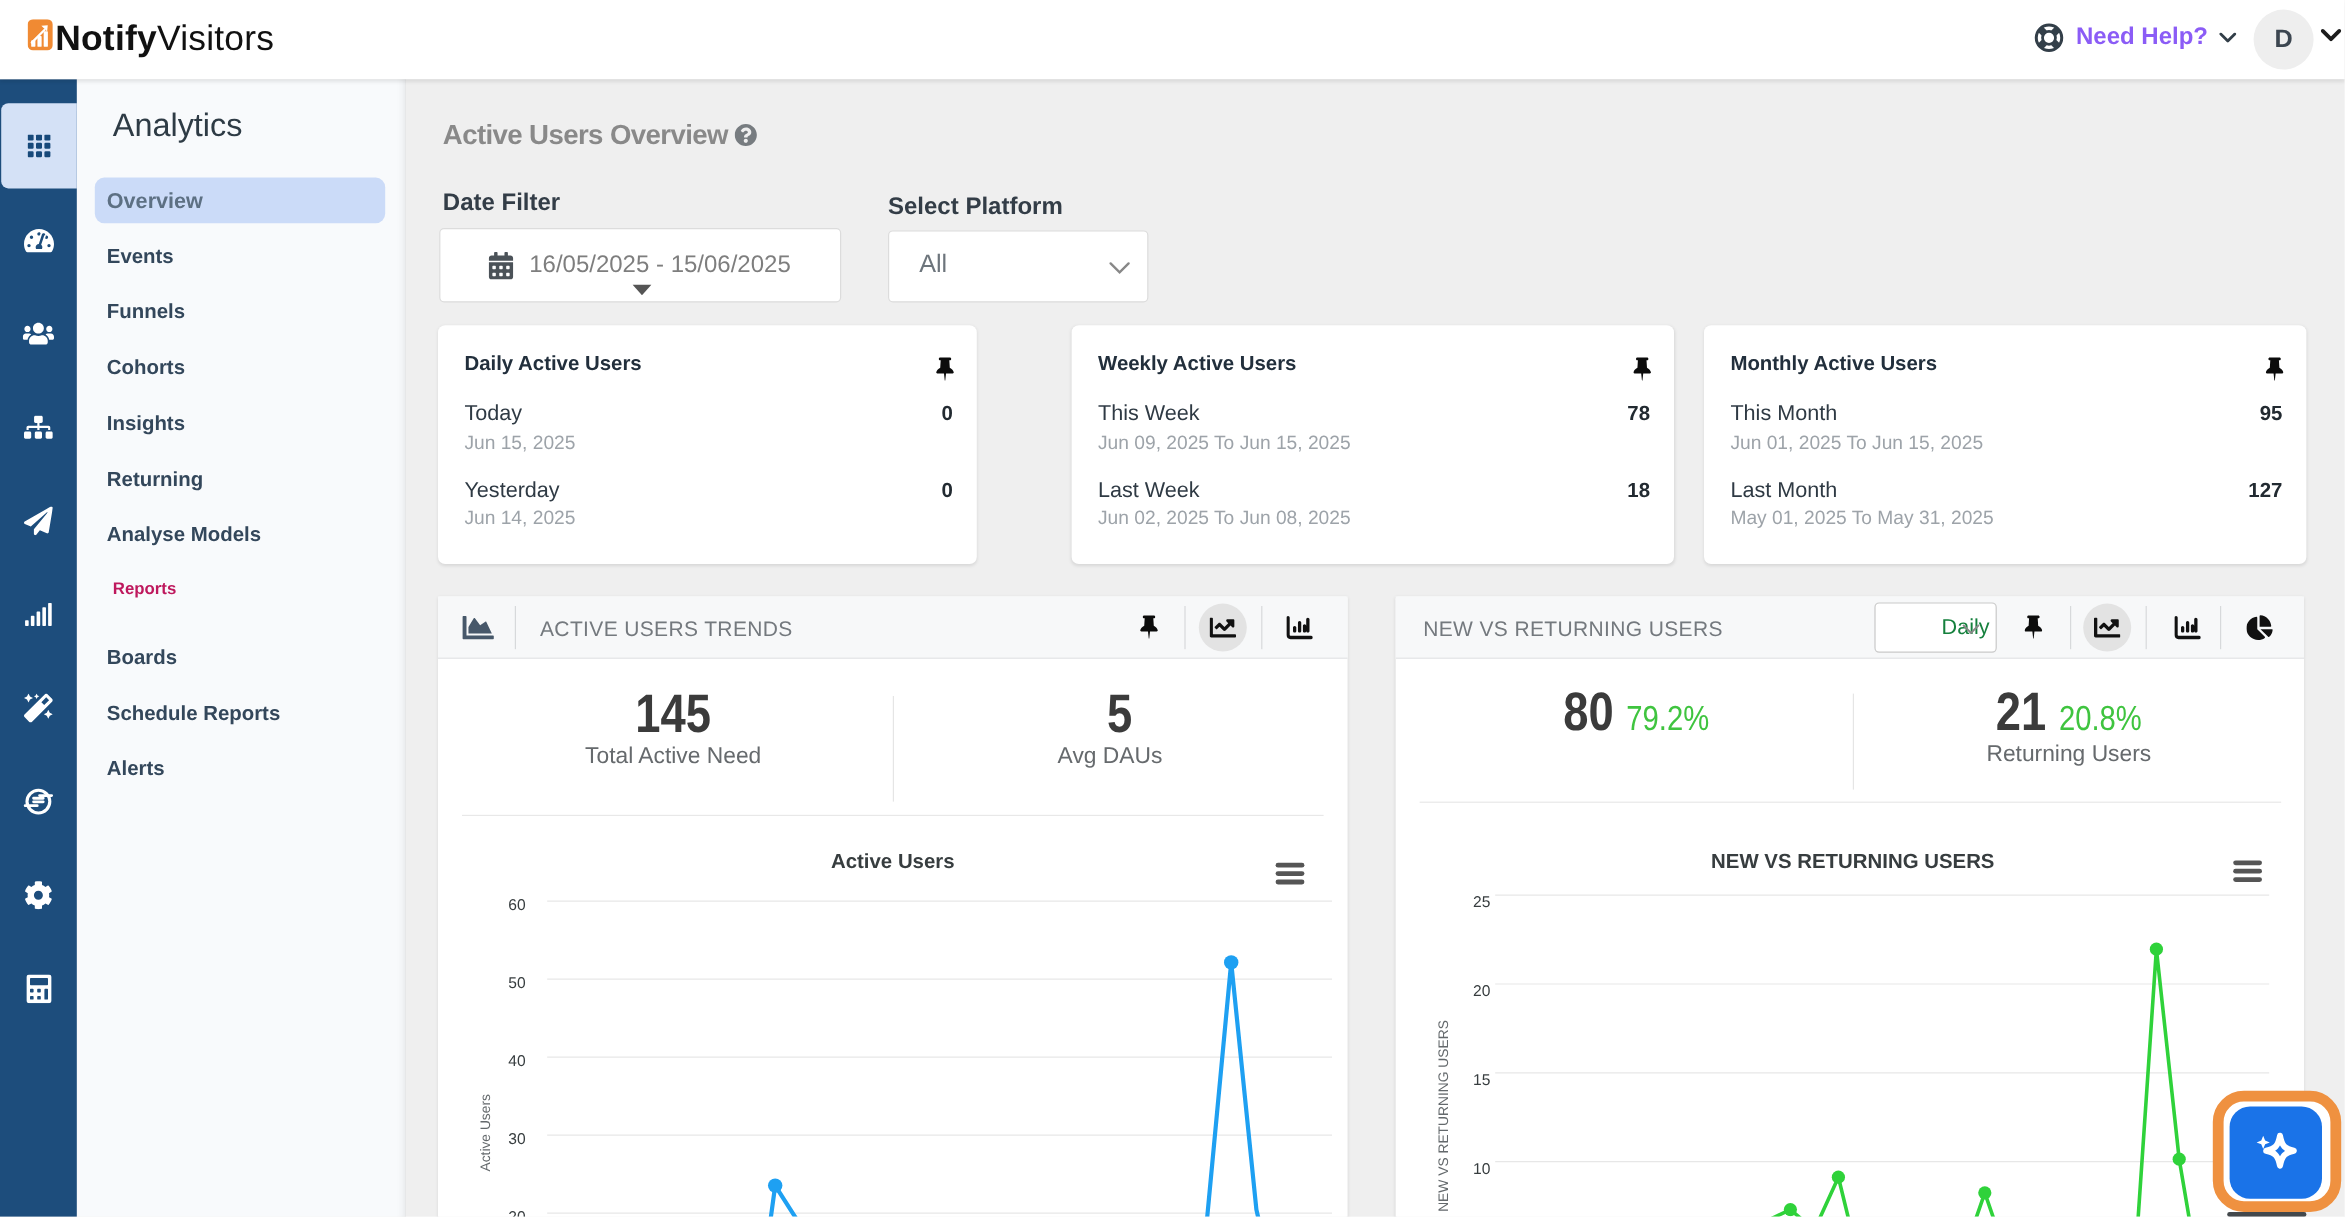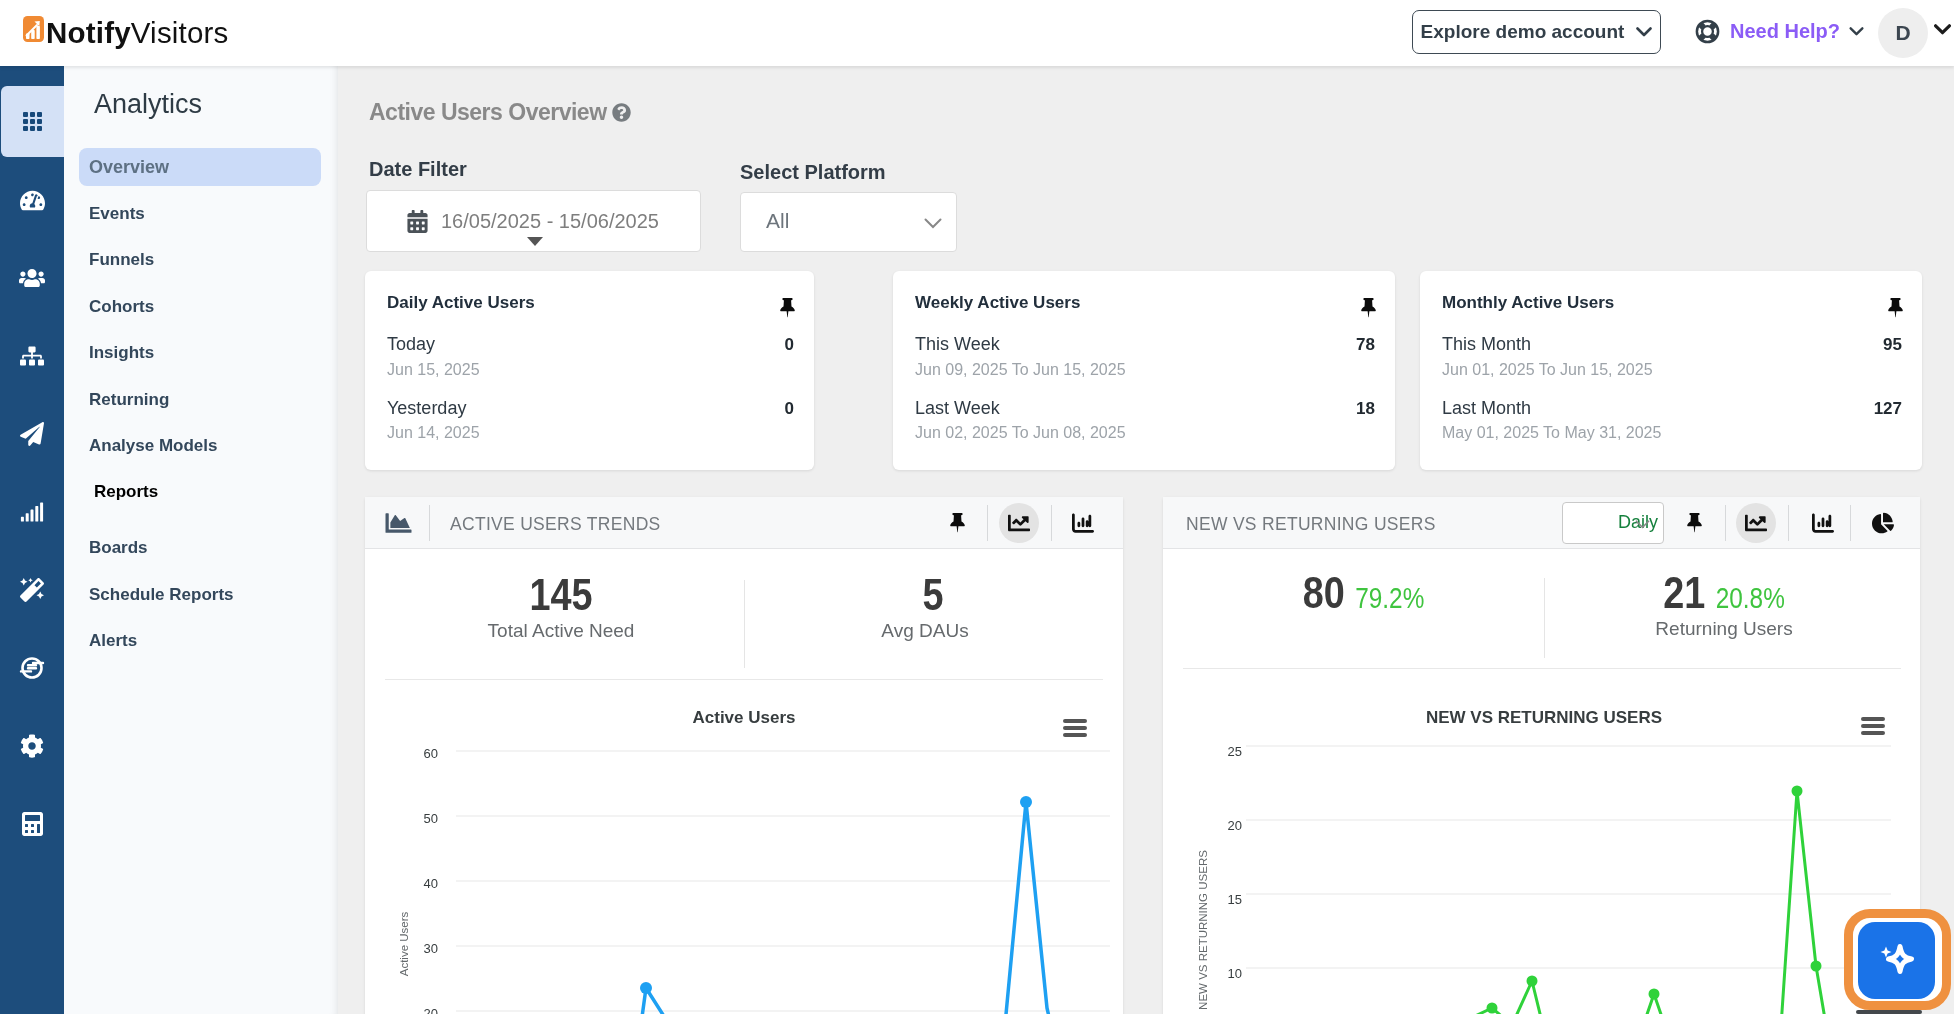--- a/index.html
+++ b/index.html
@@ -20,21 +20,21 @@
 
 #rail { position:absolute; left:0; top:66px; width:64px; height:948px; background:#1d4d7c; z-index:20; }
 .rail-sel { position:absolute; left:1px; top:20px; width:63px; height:71px; background:#d4e1f6; border-radius:6px 0 0 6px; display:flex; align-items:center; justify-content:center; }
 .rail-ic { position:absolute; left:0; width:64px; height:32px; display:flex; align-items:center; justify-content:center; }
 
 
 #subnav { position:absolute; left:64px; top:66px; width:274px; height:948px; background:#f8fafc; box-shadow:inset -8px 0 8px -8px rgba(0,0,0,0.12); z-index:10; }
 #subnav h2 { position:absolute; left:30px; top:23px; font-size:27px; font-weight:400; color:#2e3b45; }
 .pill { position:absolute; left:15px; top:82px; width:242px; height:38px; background:#cbdbf8; border-radius:8px; display:flex; align-items:center; padding-left:10px; color:#5d7083; font-size:18px; font-weight:700; }
 .nav-item { position:absolute; left:25px; width:230px; height:24px; color:#33475b; font-size:17px; font-weight:700; }
-.nav-head { position:absolute; left:30px; width:230px; color:#000000; font-size:17px; font-weight:700; }
+.nav-head { position:absolute; left:30px; width:230px; color:#be185d; font-size:14px; font-weight:700; }
 
 
 #main { position:absolute; left:338px; top:66px; width:1616px; height:948px; }
 h1.title { position:absolute; left:31px; top:33px; font-size:23px; font-weight:700; color:#898989; letter-spacing:-0.5px; }
 .flabel { position:absolute; font-size:20px; font-weight:700; color:#333d47; }
 .finput { position:absolute; background:#fff; border:1px solid #dcdcdc; border-radius:4px; }
 
 .card { position:absolute; top:205px; height:199px; background:#fff; border-radius:6px; box-shadow:0 1px 3px rgba(0,0,0,0.10); }
 .card h3 { position:absolute; left:22px; top:22px; font-size:17px; font-weight:700; color:#222f3c; }
 .card .pin { position:absolute; top:26px; }
@@ -72,25 +72,20 @@
           <g fill="#fff">
             <rect x="3" y="17.5" width="3.5" height="5.5" rx="0.7"></rect>
             <rect x="8.2" y="14" width="3.5" height="9" rx="0.7"></rect>
             <rect x="13.4" y="10" width="3.5" height="13" rx="0.7"></rect>
             <path d="M3.5 19.5 L14 9" stroke="#fff" stroke-width="1.9" fill="none" stroke-linecap="round"></path>
             <path d="M11.5 5.5 L16.8 5 L16.3 10.3 Z"></path>
           </g>
         </svg>
       <div class="word"><b>Notify</b>Visitors</div>
     </div>
-    <div class="demo-btn">Explore demo account
-      <svg width="16" height="10" viewBox="0 0 16 10">
-          <path d="M1.5 1.5 L8 8 L14.5 1.5" stroke="#333f49" stroke-width="2.6" fill="none" stroke-linecap="round" stroke-linejoin="round"></path>
-        </svg>
-    </div>
     <div class="need-help">
       <svg width="27" height="27" viewBox="0 0 28 28" fill="none" stroke="#333f49">
           <circle cx="14" cy="14" r="11" stroke-width="2.6"></circle>
           <circle cx="14" cy="14" r="5.6" stroke-width="2.4"></circle>
           <g stroke-width="6.2">
             <line x1="18.2" y1="9.8" x2="21.6" y2="6.4"></line>
             <line x1="9.8" y1="9.8" x2="6.4" y2="6.4"></line>
             <line x1="18.2" y1="18.2" x2="21.6" y2="21.6"></line>
             <line x1="9.8" y1="18.2" x2="6.4" y2="21.6"></line>
           </g>

